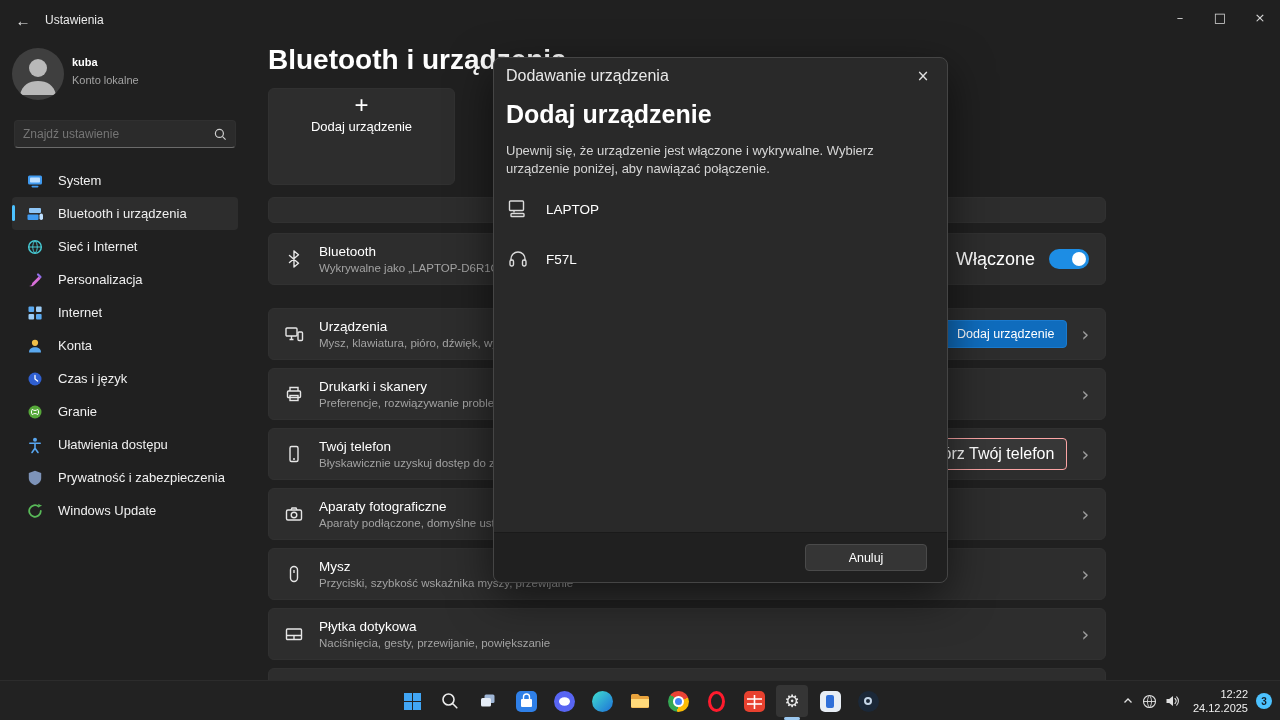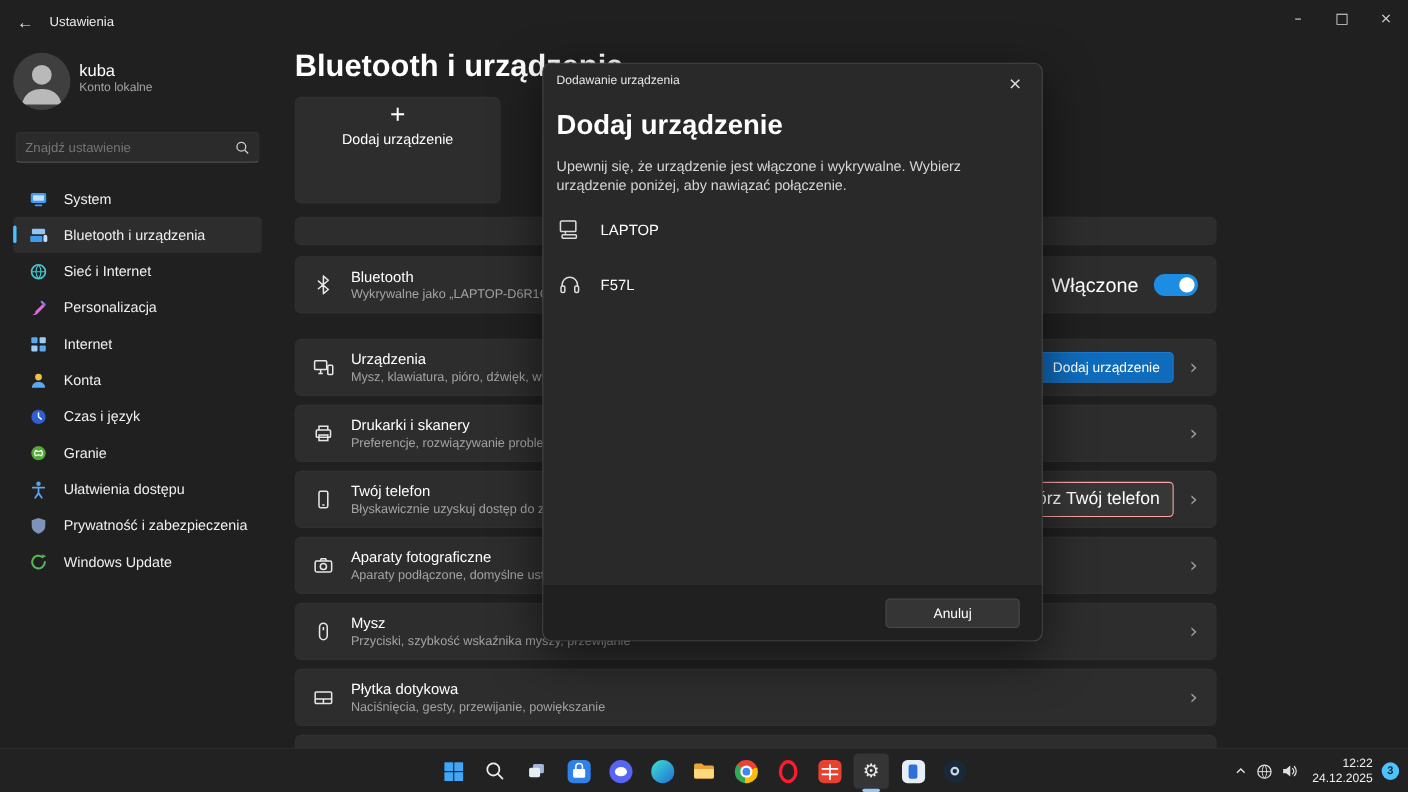--- a/index.html
+++ b/index.html
@@ -10,21 +10,21 @@
   
   .titlebar{position:absolute;left:0;top:0;width:1280px;height:40px}
   .back-btn{position:absolute;left:8px;top:6px;width:30px;height:28px;display:flex;align-items:center;justify-content:center;border-radius:4px;font-size:15px;color:#e8e8e8;cursor:pointer}
   .app-title{position:absolute;left:45px;top:13px;font-size:12px;color:#eaeaea}
   .win-controls{position:absolute;right:0;top:0;display:flex}
   .wc{width:40px;height:34px;display:flex;align-items:center;justify-content:center;color:#d8d8d8;font-size:13px;font-family:"DejaVu Sans",sans-serif}
 
   
   .sidebar{position:absolute;left:0;top:40px;width:250px;bottom:40px}
   .avatar{position:absolute;left:12px;top:8px;width:52px;height:52px;border-radius:50%;background:#3f3f3f;overflow:hidden}
-  .user-name{position:absolute;left:72px;top:16px;font-size:15px;font-weight:normal}
+  .user-name{position:absolute;left:72px;top:16px;font-size:11px;font-weight:bold}
   .user-sub{position:absolute;left:72px;top:34px;font-size:11px;color:#a3a3a3}
   .search{position:absolute;left:14px;top:80px;width:222px;height:28px;background:#2b2b2b;border:1px solid #303030;border-bottom:1px solid #6b6b6b;border-radius:4px;display:flex;align-items:center;padding:0 8px;gap:6px}
   .search input{flex:1;background:transparent;border:none;outline:none;color:#ef4444;font-size:12px;font-family:inherit;min-width:0}
   .nav{position:absolute;left:12px;top:124px;width:226px}
   .nav-item{position:relative;height:33px;display:flex;align-items:center;gap:14px;padding-left:14px;border-radius:4px;font-size:13px;color:#f0f0f0;cursor:pointer}
   .nav-item.selected{background:#2d2d2d}
   .nav-item.selected::before{content:"";position:absolute;left:0;top:8px;width:3px;height:16px;border-radius:2px;background:#4cc2ff}
   .nic{width:18px;height:18px;flex:0 0 18px}
   .page-title{position:absolute;left:268px;top:44px;font-size:28px;font-weight:600;white-space:nowrap}
   .tile{position:absolute;left:268px;top:88px;width:187px;height:97px;background:#2d2d2d;border:1px solid #313131;border-radius:6px;display:flex;flex-direction:column;align-items:center;justify-content:flex-start;padding-top:4px;gap:2px;cursor:pointer}
@@ -38,21 +38,21 @@
   .rsub{font-size:11.5px;color:#a3a3a3;margin-top:3px;white-space:nowrap;overflow:hidden}
   .chev{color:#9a9a9a;font-size:19px;line-height:1;margin-left:14px;font-family:"DejaVu Sans",sans-serif}
   .toggle-label{font-size:18px;margin-right:14px}
   .toggle{width:40px;height:20px;border-radius:10px;background:#1d8de4;position:relative;flex:0 0 40px;cursor:pointer}
   .toggle .knob{position:absolute;right:3px;top:3px;width:14px;height:14px;border-radius:50%;background:#fff}
   .btn{background:#373737;color:#fff;border:1px solid #fca5a5;border-radius:4px;font-size:16px;padding:6px 12px;font-family:inherit;white-space:nowrap;cursor:pointer}
   .btn-accent{background:#0f6cbd;color:#fff;border:1px solid #1a7ace;border-radius:4px;font-size:12.5px;padding:6px 12px;font-family:inherit;white-space:nowrap;cursor:pointer}
 
   
   .dialog{position:absolute;left:493px;top:57px;width:455px;height:526px;background:#292929;border:1px solid #454545;border-radius:8px;box-shadow:0 14px 44px rgba(0,0,0,.55);z-index:50}
-  .dlg-titlebar{position:absolute;left:12px;top:9px;font-size:11px;color:#e8e8e8}
+  .dlg-titlebar{position:absolute;left:12px;top:9px;font-size:16px;color:#e8e8e8}
   .dlg-close{position:absolute;right:7px;top:5px;width:34px;height:25px;display:flex;align-items:center;justify-content:center;color:#e0e0e0;font-size:15px;border-radius:4px;cursor:pointer;font-family:"DejaVu Sans",sans-serif}
   .dlg-heading{position:absolute;left:12px;top:42px;font-size:25px;font-weight:600}
   .dlg-desc{position:absolute;left:12px;top:84px;width:432px;font-size:13px;line-height:1.4;color:#d6d6d6}
   .dev-list{position:absolute;left:0;top:126px;width:100%}
   .dev-item{height:50px;display:flex;align-items:center;gap:16px;padding-left:12px;cursor:pointer}
   .dic{width:24px;height:24px;flex:0 0 24px}
   .dev-name{font-size:13.5px}
   .dlg-footer{position:absolute;left:0;bottom:0;width:100%;height:50px;background:#202020;border-top:1px solid #1a1a1a;border-radius:0 0 8px 8px}
   .btn-cancel{position:absolute;right:20px;top:11px;width:122px;height:27px;background:#353535;color:#fff;border:1px solid #4a4a4a;border-radius:4px;font-size:12.5px;font-family:inherit;cursor:pointer}
 

